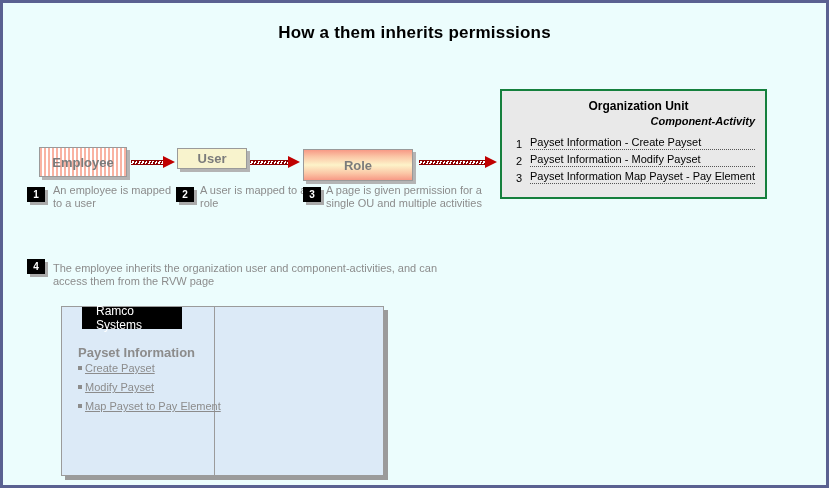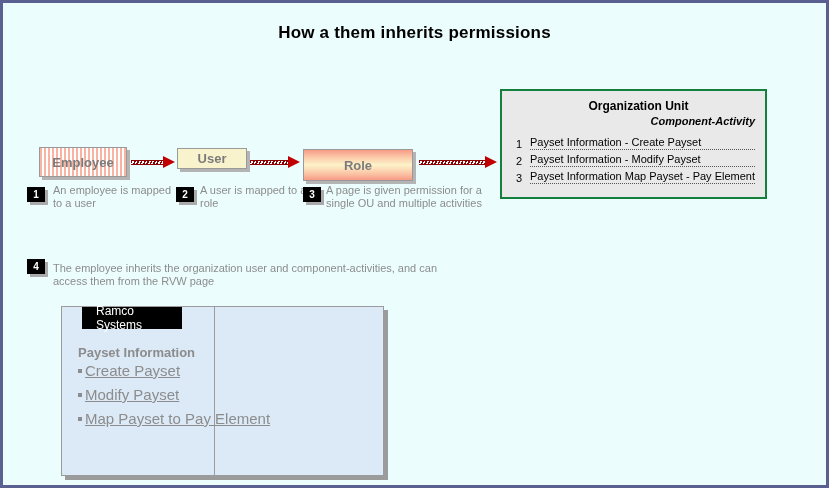--- a/index.html
+++ b/index.html
@@ -256,21 +256,21 @@
     margin-bottom: 7px;
   }
   .ramco-bullet {
     width: 4px;
     height: 4px;
     background: #8c8c8c;
     margin-right: 3px;
     flex: none;
   }
   .ramco-link {
-    font-size: 15px;
+    font-size: 11px;
     color: #8c8c8c;
     text-decoration: underline;
     cursor: pointer;
     white-space: nowrap;
   }
 </style>
 </head>
 <body>
 
 <div id="canvas">

